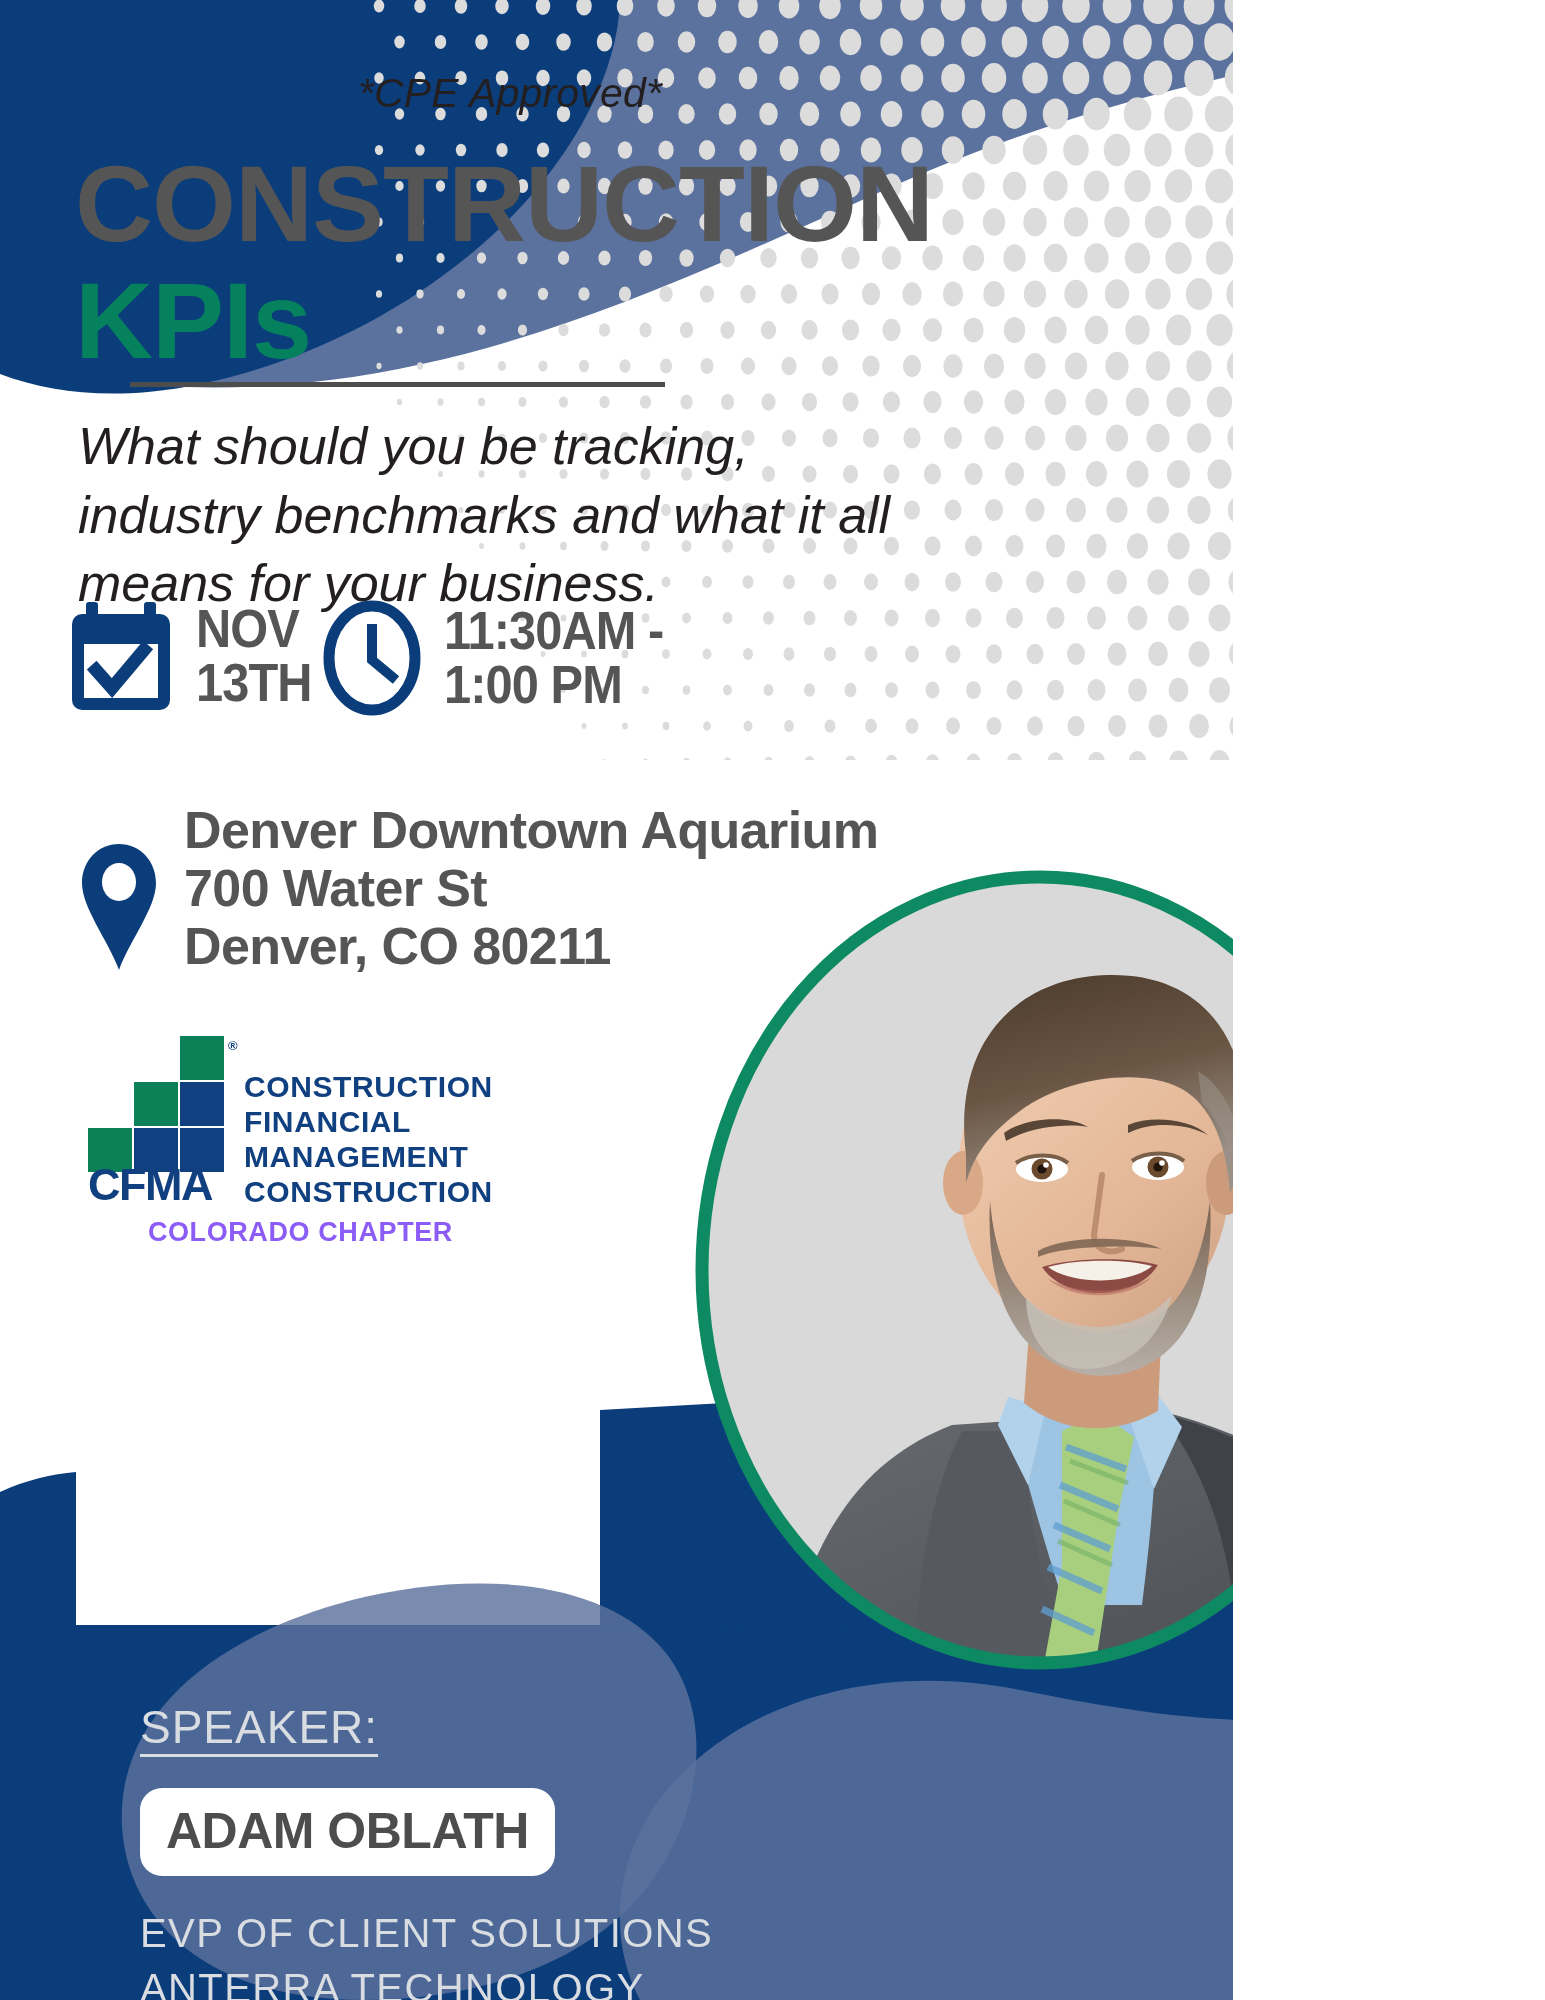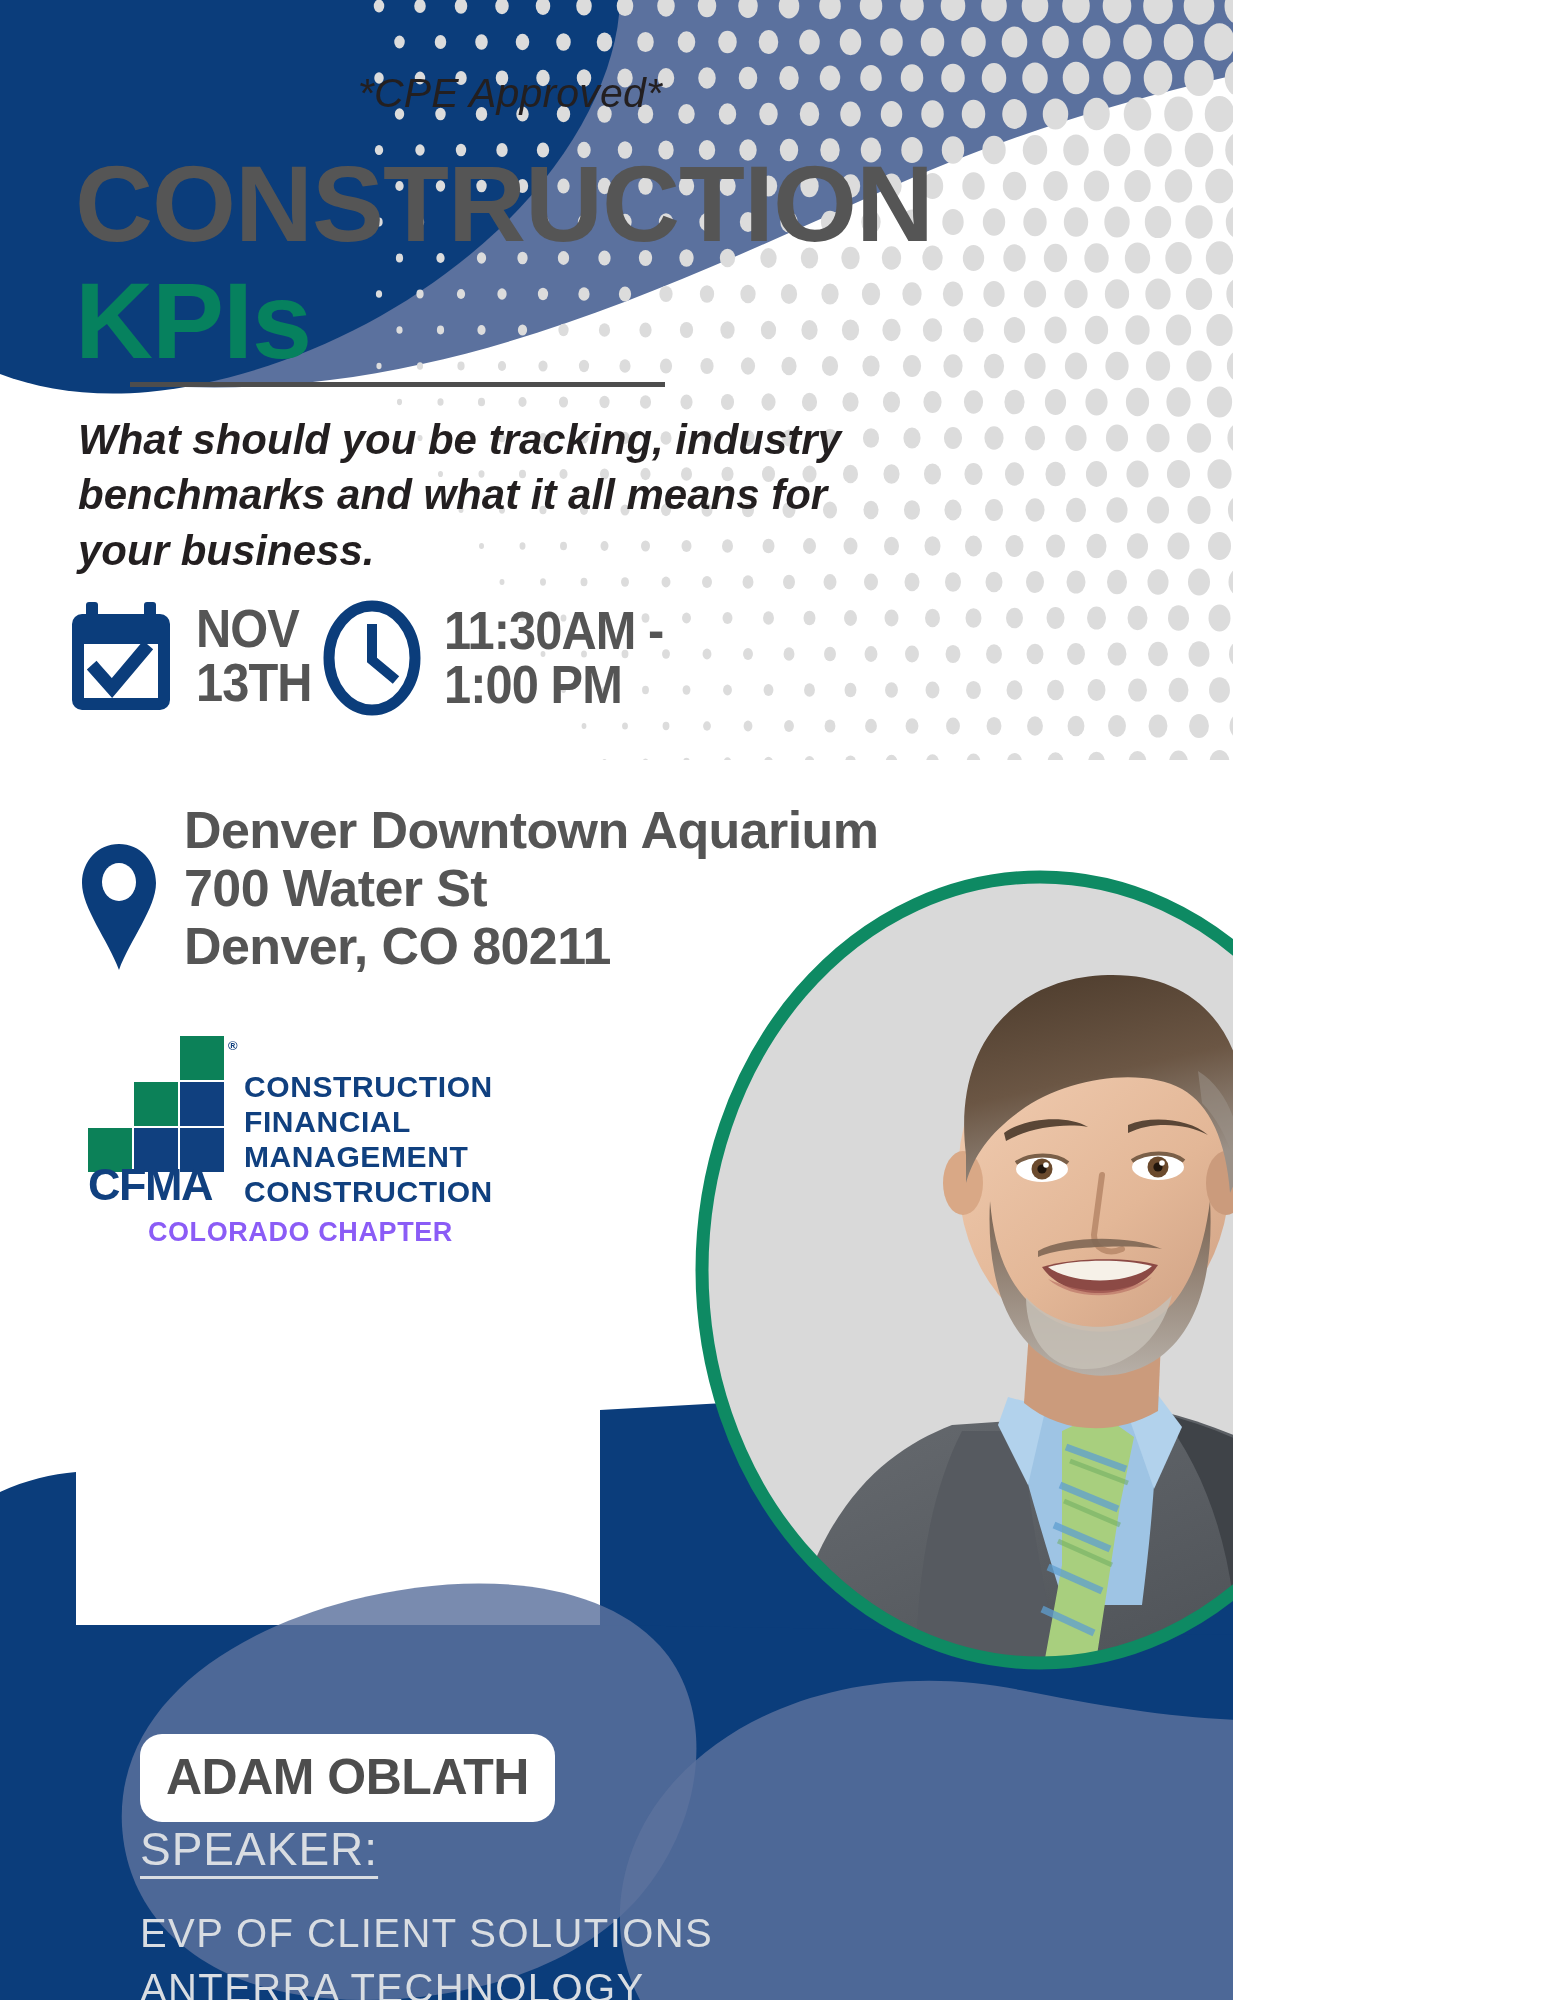--- a/index.html
+++ b/index.html
@@ -52,24 +52,24 @@
     padding-top:6px;
   }
   #title-rule{
     position:absolute;left:55px;top:232px;width:535px;height:5px;background:#4d4d4d;
   }
 
   
   #subtitle{
     position:absolute;left:78px;top:412px;width:830px;
     font-style:italic;
-    font-size:42px;
+    font-size:52px;
     line-height:1.32;
     color:#231f20;
-    font-weight:700;
+    font-weight:400;
   }
 
   
   #datetime-row{
     position:absolute;left:70px;top:600px;
     display:flex;align-items:flex-start;
   }
   .dt-item{display:flex;align-items:center;gap:22px;}
   .dt-text{
     font-size:53px;
@@ -747,24 +747,24 @@
           <div class="cfma-line">MANAGEMENT</div>
           <div class="cfma-line">CONSTRUCTION</div>
         </div>
       </div>
 
       <div id="cfma-chapter">COLORADO CHAPTER</div>
     </div>
   </div>
 
   <div id="speaker-block">
+    <div id="speaker-label">SPEAKER:</div>
     <div id="speaker-name-pill">
       <div id="speaker-name">ADAM OBLATH</div>
     </div>
-    <div id="speaker-label">SPEAKER:</div>
     <div id="speaker-role">EVP OF CLIENT SOLUTIONS
 ANTERRA TECHNOLOGY</div>
   </div>
 
   <svg id="portrait" viewBox="0 0 700 810" width="700" height="810">
     <defs>
       <clipPath id="ovalClip">
         <ellipse cx="350" cy="405" rx="338" ry="393"></ellipse>
       </clipPath>
       <linearGradient id="suitGrad" x1="0" y1="0" x2="1" y2="1">

